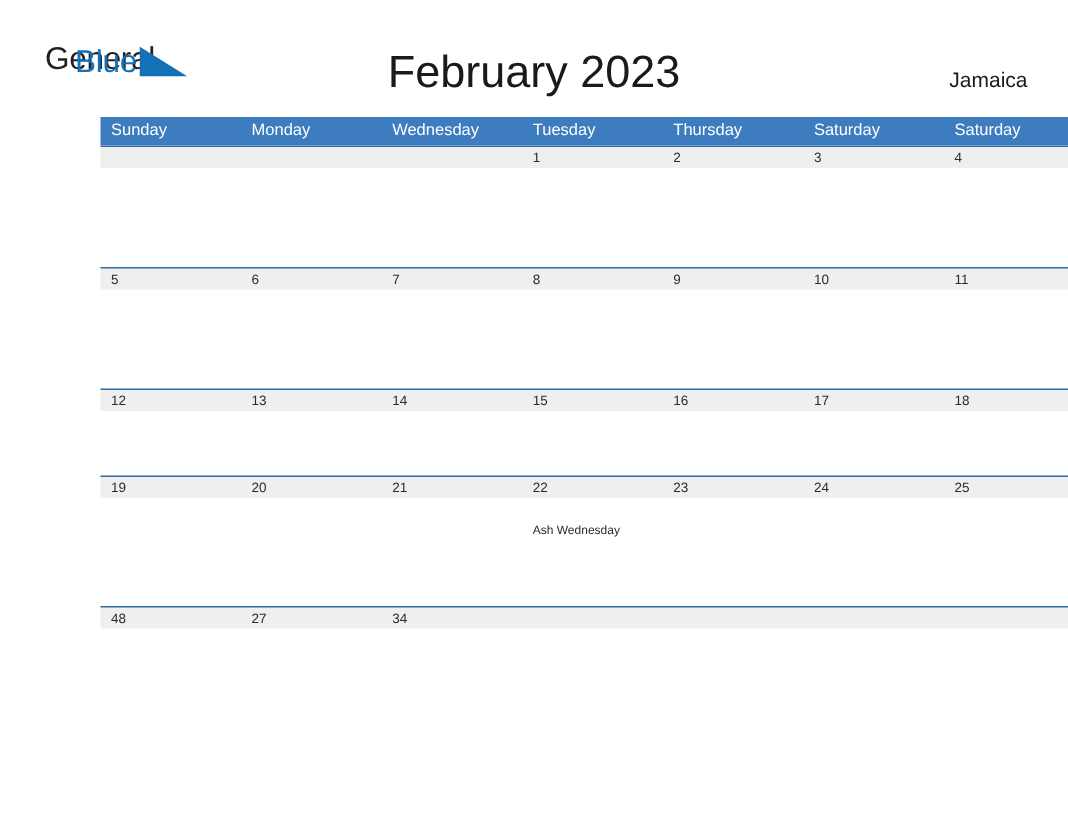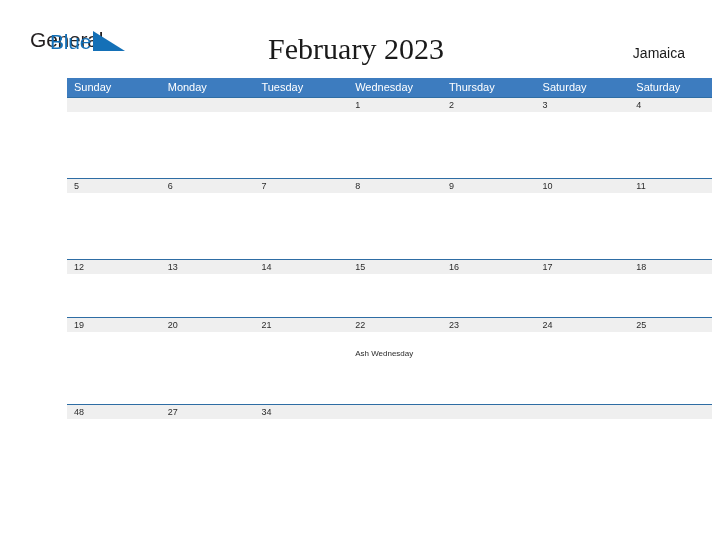--- a/index.html
+++ b/index.html
@@ -63,21 +63,20 @@
   }
   .cal-title {
     position: absolute;
     left: 0;
     top: 32px;
     width: 712px;
     text-align: center;
     font-size: 30px;
     color: #1a1a1a;
     letter-spacing: 0px;
-    font-family: Liberation Serif, serif;
   }
   .country {
     position: absolute;
     right: 27px;
     top: 45px;
     font-size: 14px;
     color: #1a1a1a;
     text-align: right;
   }
 
@@ -177,22 +176,22 @@
     <div class="cal-title">February 2023</div>
 
     <div class="country">Jamaica</div>
   </div>
 
   <div class="calendar">
 
     <div class="weekday-row">
       <div class="weekday">Sunday</div>
       <div class="weekday">Monday</div>
+      <div class="weekday">Wednesday</div>
       <div class="weekday">Tuesday</div>
-      <div class="weekday">Wednesday</div>
       <div class="weekday">Thursday</div>
       <div class="weekday">Saturday</div>
       <div class="weekday">Saturday</div>
     </div>
 
     <div class="week-row w1">
       <div class="week-band">
         <div class="day-num"></div>
         <div class="day-num"></div>
         <div class="day-num"></div>

